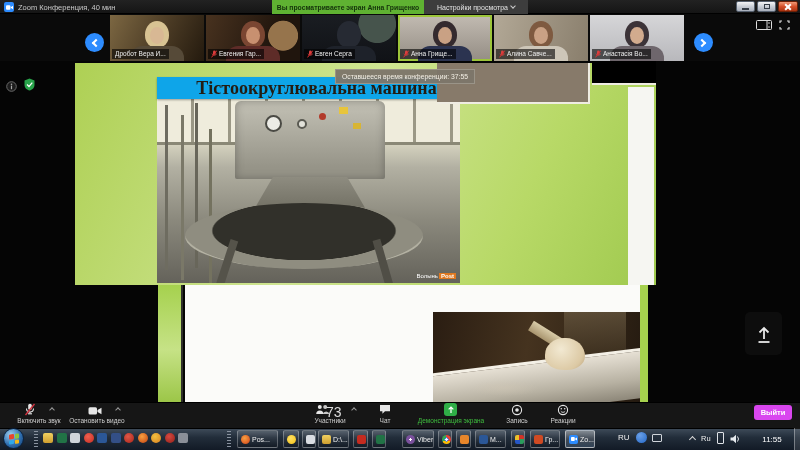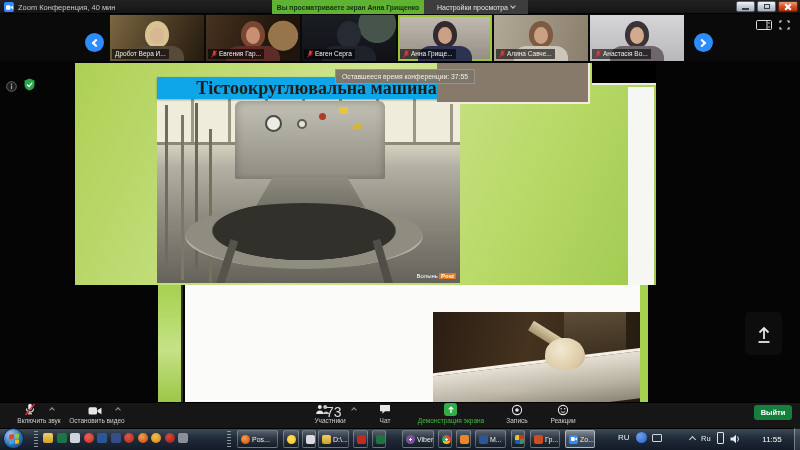--- a/index.html
+++ b/index.html
@@ -136,21 +136,21 @@
 
   
   #toolbar{position:absolute;left:0;top:402px;width:800px;height:26px;background:#161616;
            border-top:1px solid #000}
   .tlabel{position:absolute;top:417px;font-size:6.5px;color:#cfcfcf;text-align:center;white-space:nowrap}
   .chev-up{position:absolute;width:4px;height:4px;border-left:1px solid #9a9a9a;
            border-top:1px solid #9a9a9a;transform:rotate(45deg)}
   #sharebox{position:absolute;left:444px;top:403px;width:13px;height:13px;border-radius:3px;
             background:#2fae47;display:flex;align-items:center;justify-content:center}
   #pcount{position:absolute;left:326px;top:404px;font-size:14px;color:#ddd}
-  #leavebtn{position:absolute;left:754px;top:405px;width:38px;height:15px;background:#15803d;
+  #leavebtn{position:absolute;left:754px;top:405px;width:38px;height:15px;background:#d946ef;
             border-radius:3px;color:#fff;font-size:7.5px;font-weight:bold;
             display:flex;align-items:center;justify-content:center}
 
   
   #taskbar{position:absolute;left:0;top:428px;width:800px;height:22px;
            background:linear-gradient(#3d4a58,#222d3a 40%,#121a26);border-top:1px solid #000}
   #orb{position:absolute;left:3px;top:428px;width:21px;height:21px;border-radius:50%;
        background:radial-gradient(circle at 35% 30%,#9fd0f0,#2f6fb0 55%,#123a6b);
        border:1px solid #0a2240;display:flex;align-items:center;justify-content:center}
   .orbflag{width:10px;height:10px;display:grid;grid-template-columns:1fr 1fr;gap:1px;transform:skewY(-6deg)}

